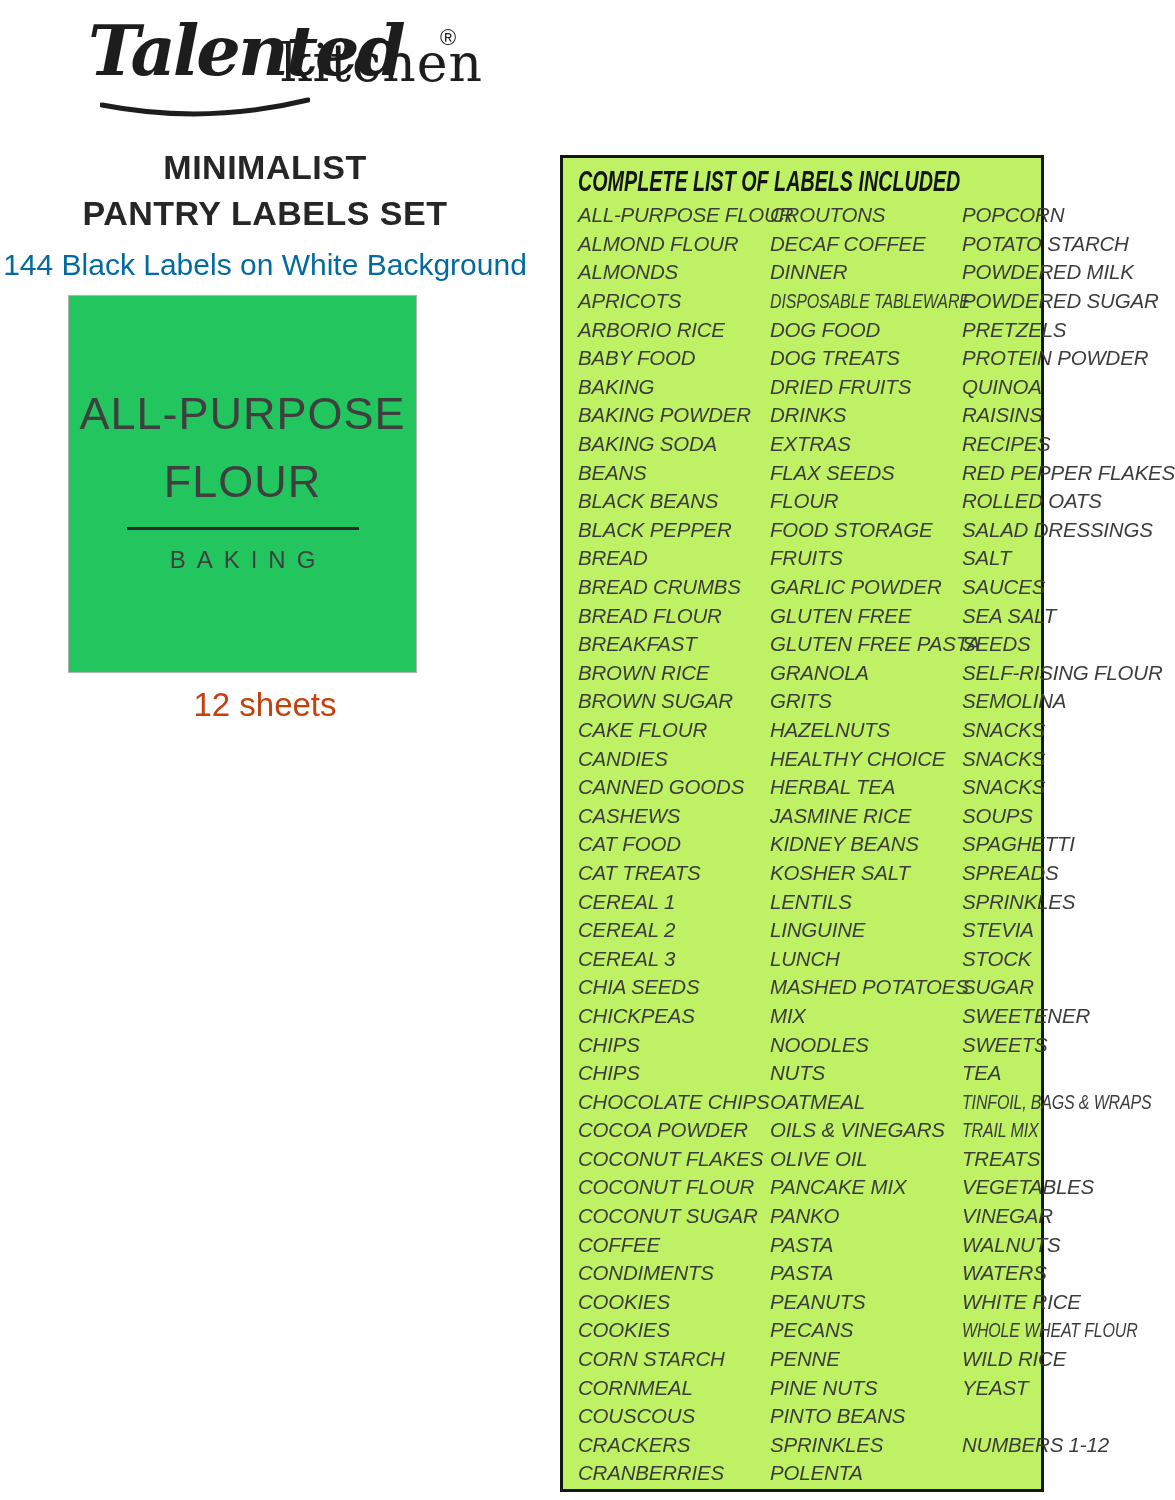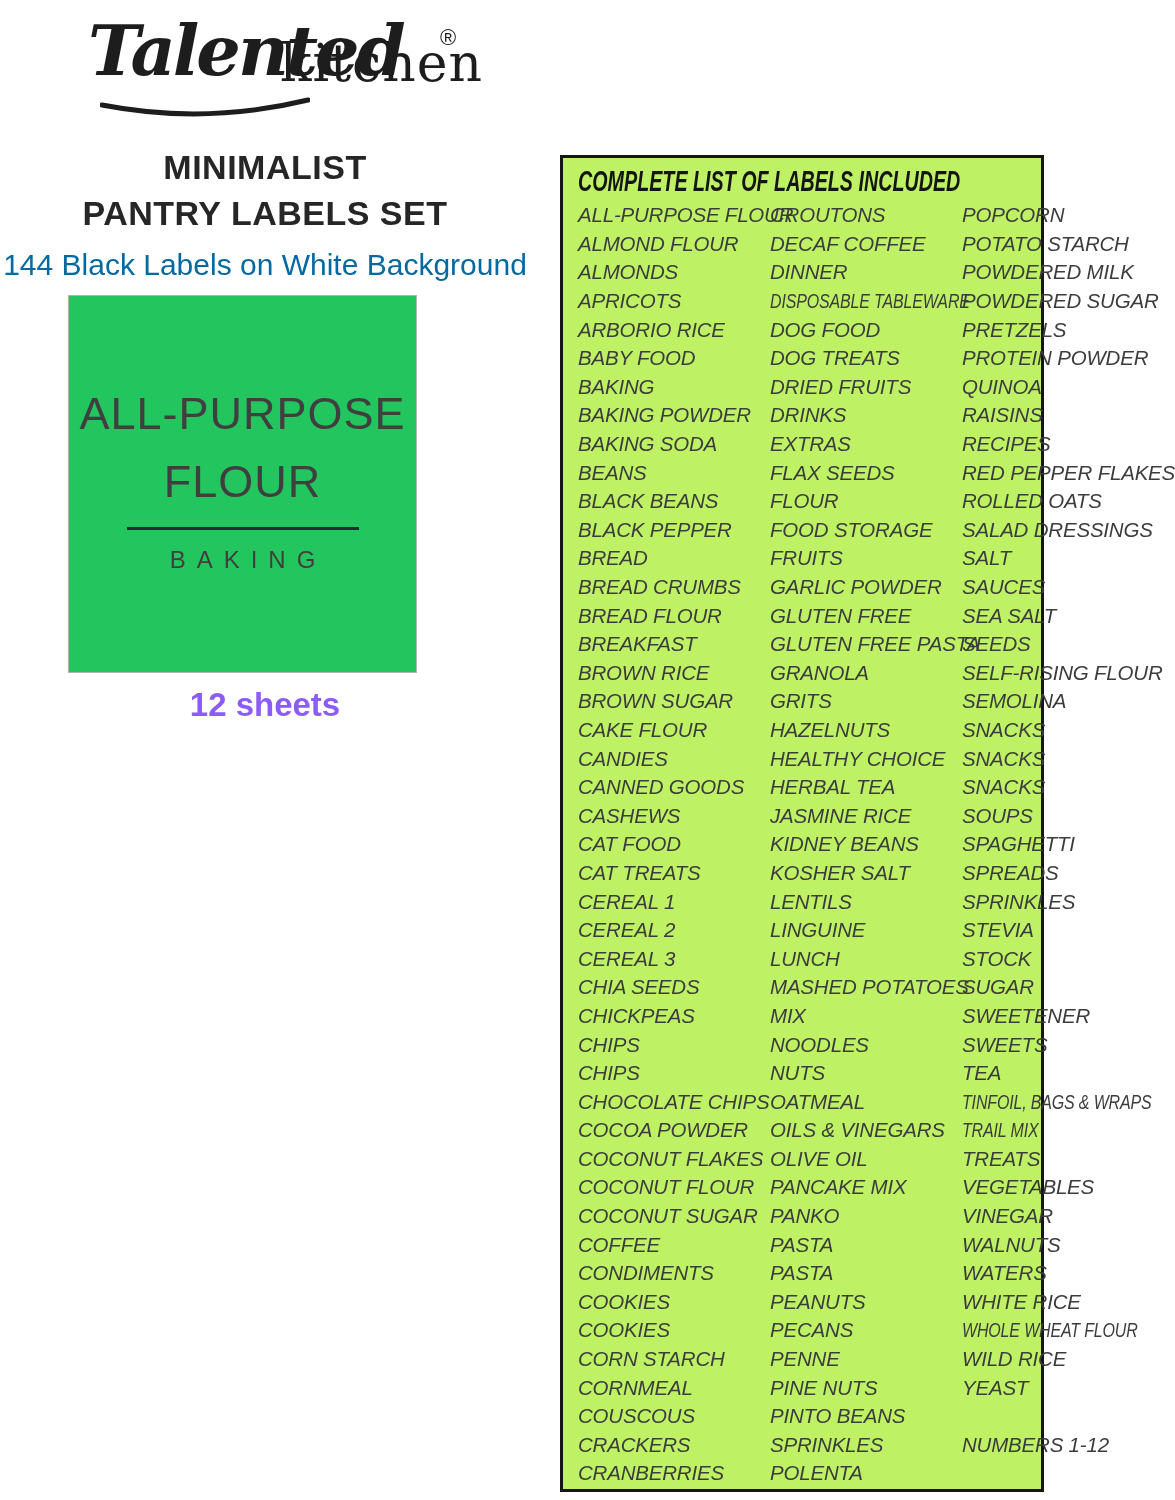--- a/index.html
+++ b/index.html
@@ -20,21 +20,21 @@
   .subtitle { font-size:30px; margin-top:12px; color:#0369a1; white-space:nowrap; }
 
   
   .sample-label { position:absolute; left:68px; top:295px; width:349px; height:378px; border:1px solid #b3b3b3; background:#22c55e; }
   .sl-line { position:absolute; width:100%; text-align:center; font-size:45px; letter-spacing:1px; color:#3f3f3f; white-space:nowrap; }
   .sl-line1 { top:92px; }
   .sl-line2 { top:160px; }
   .sl-divider { position:absolute; top:231px; left:50%; transform:translateX(-50%); width:232px; height:3px; background:#2b2b2b; }
   .sl-category { position:absolute; top:250px; width:100%; text-align:center; font-size:24px; letter-spacing:11px; text-indent:11px; color:#3f3f3f; }
 
-  .sheets-note { position:absolute; left:0; top:686px; width:530px; text-align:center; font-size:33px; color:#8b5cf6;font-weight:bold; }
+  .sheets-note { position:absolute; left:0; top:686px; width:530px; text-align:center; font-size:33px; color:#c2410c; }
 
   
   .list-box { position:absolute; left:560px; top:155px; width:484px; height:1337px; border:3px solid #151515; background:#bef264;font-style:italic; }
   .list-title { position:absolute; left:15px; top:7px; font-weight:bold; font-size:29px; color:#151515; transform:scaleX(0.68); transform-origin:0 50%; white-space:nowrap; }
   .list-grid { position:absolute; left:15px; top:43px; width:572px; display:flex; }
   .list-col { width:192px; flex:0 0 192px; }
   .list-col:last-child { flex:1 1 auto; }
   .list-item { height:28.6px; display:flex; align-items:center; font-size:20.5px; color:#3c3c3c; white-space:nowrap; letter-spacing:-0.2px; }
   .list-item span { display:inline-block; transform-origin:0 50%; }
   .list-item span.condensed { transform:scaleX(0.78); }

